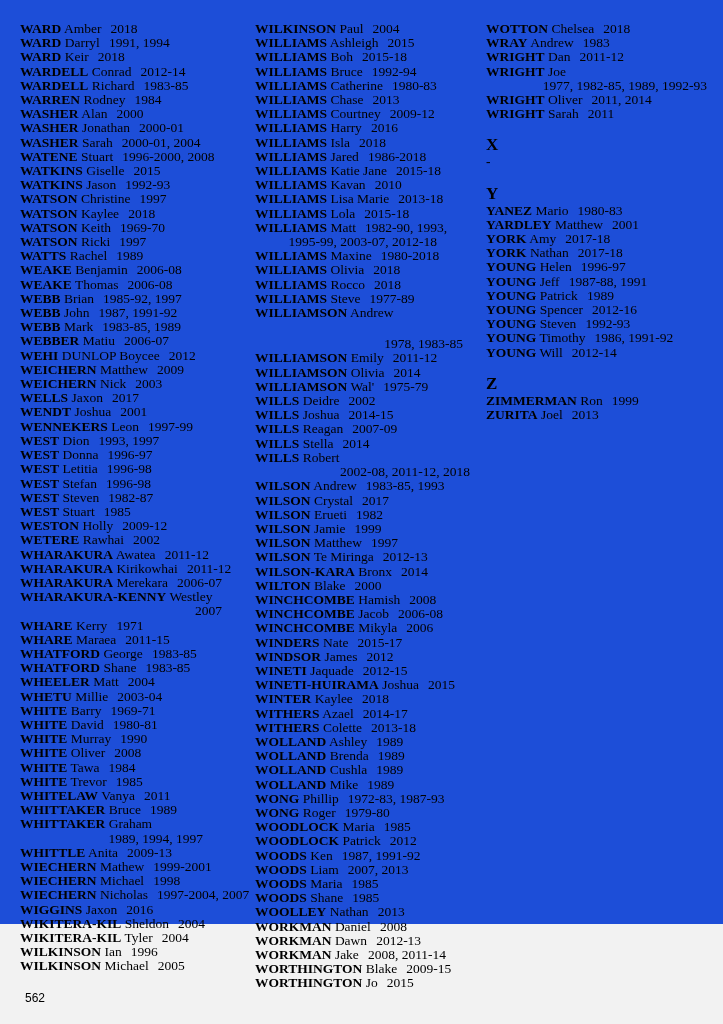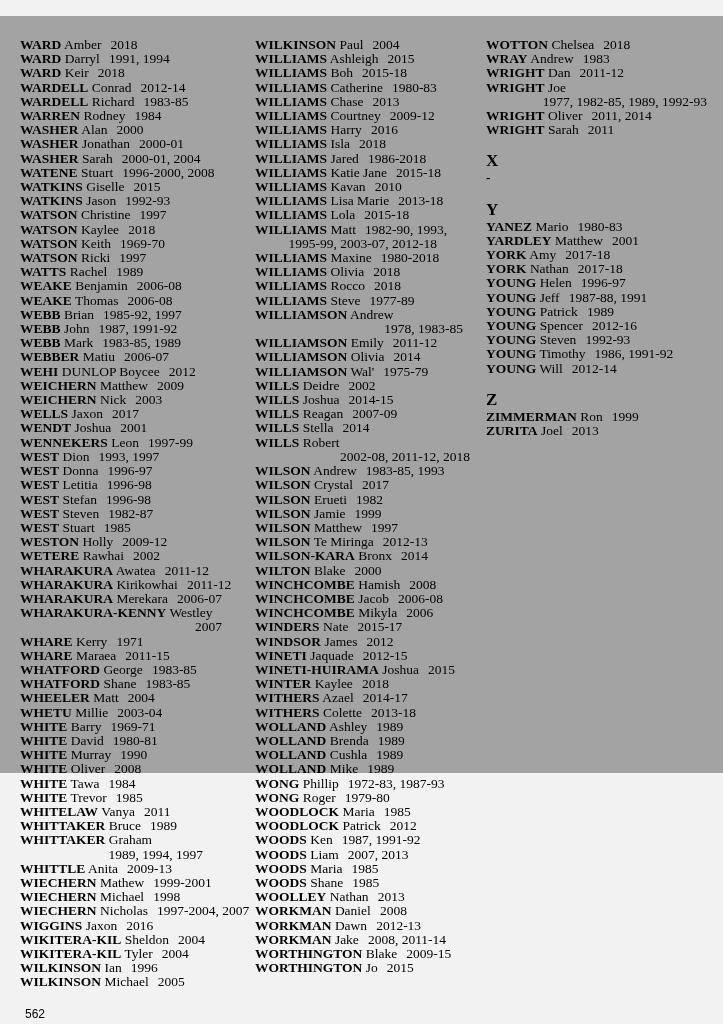--- a/index.html
+++ b/index.html
@@ -3,23 +3,23 @@
 <meta charset="utf-8">
 <style>
   html, body { margin: 0; padding: 0; }
   body {
     width: 723px; height: 1024px;
     background: #f2f2f2;
     position: relative;
     overflow: hidden;
   }
   .page {
-    position: absolute; left: 0; top: 16px;
-    width: 723px; height: 757px;
-    background: #a3a3a3;
+    position: absolute; left: 0; top: 0;
+    width: 723px; height: 924px;
+    background: #1d4ed8;
     font-family: "Liberation Serif", serif;
     color: #000000;
   }
   .col {
     position: absolute;
     top: 22px;
     width: 230px;
   }
   .col-1 { left: 20px; }
   .col-2 { left: 255px; }
@@ -117,38 +117,39 @@
       <div class="entry"><span class="surname">WIGGINS</span><span class="given"> Jaxon</span><span class="years">2016</span></div>
       <div class="entry"><span class="surname">WIKITERA-KIL</span><span class="given"> Sheldon</span><span class="years">2004</span></div>
       <div class="entry"><span class="surname">WIKITERA-KIL</span><span class="given"> Tyler</span><span class="years">2004</span></div>
       <div class="entry"><span class="surname">WILKINSON</span><span class="given"> Ian</span><span class="years">1996</span></div>
       <div class="entry"><span class="surname">WILKINSON</span><span class="given"> Michael</span><span class="years">2005</span></div>
     </div>
   <div class="col col-2" id="col-1">
       <div class="entry"><span class="surname">WILKINSON</span><span class="given"> Paul</span><span class="years">2004</span></div>
       <div class="entry"><span class="surname">WILLIAMS</span><span class="given"> Ashleigh</span><span class="years">2015</span></div>
       <div class="entry"><span class="surname">WILLIAMS</span><span class="given"> Boh</span><span class="years">2015-18</span></div>
+      <div class="entry"><span class="surname">WILLIAMS</span><span class="given"> Bruce</span><span class="years">1992-94</span></div>
       <div class="entry"><span class="surname">WILLIAMS</span><span class="given"> Catherine</span><span class="years">1980-83</span></div>
       <div class="entry"><span class="surname">WILLIAMS</span><span class="given"> Chase</span><span class="years">2013</span></div>
       <div class="entry"><span class="surname">WILLIAMS</span><span class="given"> Courtney</span><span class="years">2009-12</span></div>
       <div class="entry"><span class="surname">WILLIAMS</span><span class="given"> Harry</span><span class="years">2016</span></div>
       <div class="entry"><span class="surname">WILLIAMS</span><span class="given"> Isla</span><span class="years">2018</span></div>
       <div class="entry"><span class="surname">WILLIAMS</span><span class="given"> Jared</span><span class="years">1986-2018</span></div>
       <div class="entry"><span class="surname">WILLIAMS</span><span class="given"> Katie Jane</span><span class="years">2015-18</span></div>
       <div class="entry"><span class="surname">WILLIAMS</span><span class="given"> Kavan</span><span class="years">2010</span></div>
       <div class="entry"><span class="surname">WILLIAMS</span><span class="given"> Lisa Marie</span><span class="years">2013-18</span></div>
       <div class="entry"><span class="surname">WILLIAMS</span><span class="given"> Lola</span><span class="years">2015-18</span></div>
       <div class="entry"><span class="surname">WILLIAMS</span><span class="given"> Matt</span><span class="years">1982-90, 1993,</span></div>
       <div class="cont" style="padding-right: 48px;">1995-99, 2003-07, 2012-18</div>
       <div class="entry"><span class="surname">WILLIAMS</span><span class="given"> Maxine</span><span class="years">1980-2018</span></div>
       <div class="entry"><span class="surname">WILLIAMS</span><span class="given"> Olivia</span><span class="years">2018</span></div>
       <div class="entry"><span class="surname">WILLIAMS</span><span class="given"> Rocco</span><span class="years">2018</span></div>
       <div class="entry"><span class="surname">WILLIAMS</span><span class="given"> Steve</span><span class="years">1977-89</span></div>
       <div class="entry"><span class="surname">WILLIAMSON</span><span class="given"> Andrew</span></div>
-      <div class="cont" style="padding-right: 22px;">1978, 1983-85</div>
+      <div class="cont" style="padding-right: 22px; margin-top: 17px;">1978, 1983-85</div>
       <div class="entry"><span class="surname">WILLIAMSON</span><span class="given"> Emily</span><span class="years">2011-12</span></div>
       <div class="entry"><span class="surname">WILLIAMSON</span><span class="given"> Olivia</span><span class="years">2014</span></div>
       <div class="entry"><span class="surname">WILLIAMSON</span><span class="given"> Wal'</span><span class="years">1975-79</span></div>
       <div class="entry"><span class="surname">WILLS</span><span class="given"> Deidre</span><span class="years">2002</span></div>
       <div class="entry"><span class="surname">WILLS</span><span class="given"> Joshua</span><span class="years">2014-15</span></div>
       <div class="entry"><span class="surname">WILLS</span><span class="given"> Reagan</span><span class="years">2007-09</span></div>
       <div class="entry"><span class="surname">WILLS</span><span class="given"> Stella</span><span class="years">2014</span></div>
       <div class="entry"><span class="surname">WILLS</span><span class="given"> Robert</span></div>
       <div class="cont" style="padding-right: 15px;">2002-08, 2011-12, 2018</div>
       <div class="entry"><span class="surname">WILSON</span><span class="given"> Andrew</span><span class="years">1983-85, 1993</span></div>

